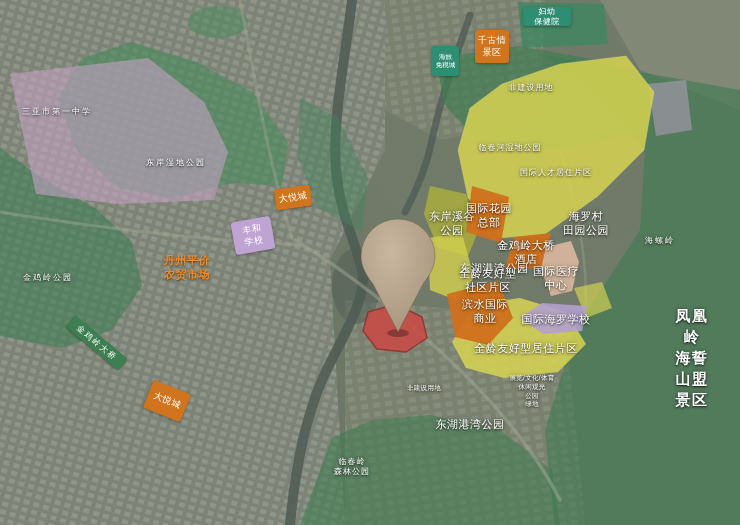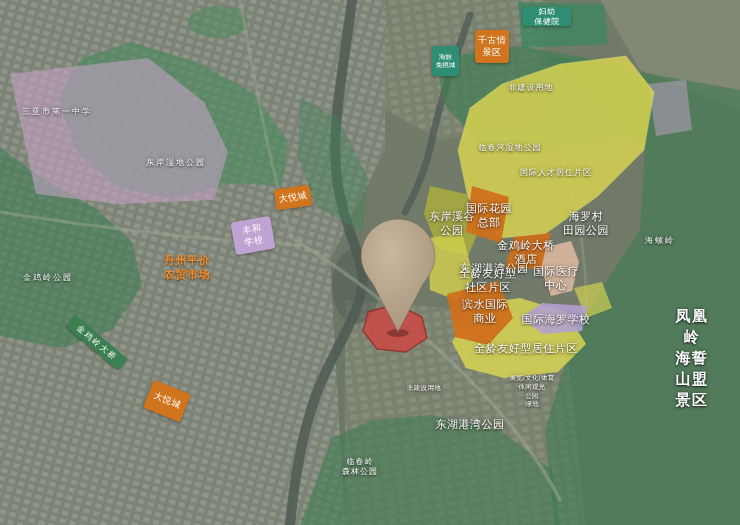--- a/index.html
+++ b/index.html
@@ -164,16 +164,16 @@
 田园公园</div>
   <div class="lbl sm" style="left:660px;top:241px;letter-spacing:2px;">海螺岭</div>
   <div class="lbl big" style="left:692px;top:357px;">凤凰岭
 海誓山盟景区</div>
   <div class="lbl xs" style="left:470px;top:424px;">东湖港湾公园</div>
   <div class="lbl xxs" style="left:532px;top:392px;">展览/文化/体育
 休闲观光
 公园
 绿地</div>
   <div class="lbl xxs" style="left:424px;top:388px;">非建设用地</div>
-  <div class="lbl sm" style="left:352px;top:467px;margin-left:8px;">临春岭
+  <div class="lbl sm" style="left:352px;top:467px;">临春岭
 森林公园</div>
 
 </div>
 
 </body></html>

